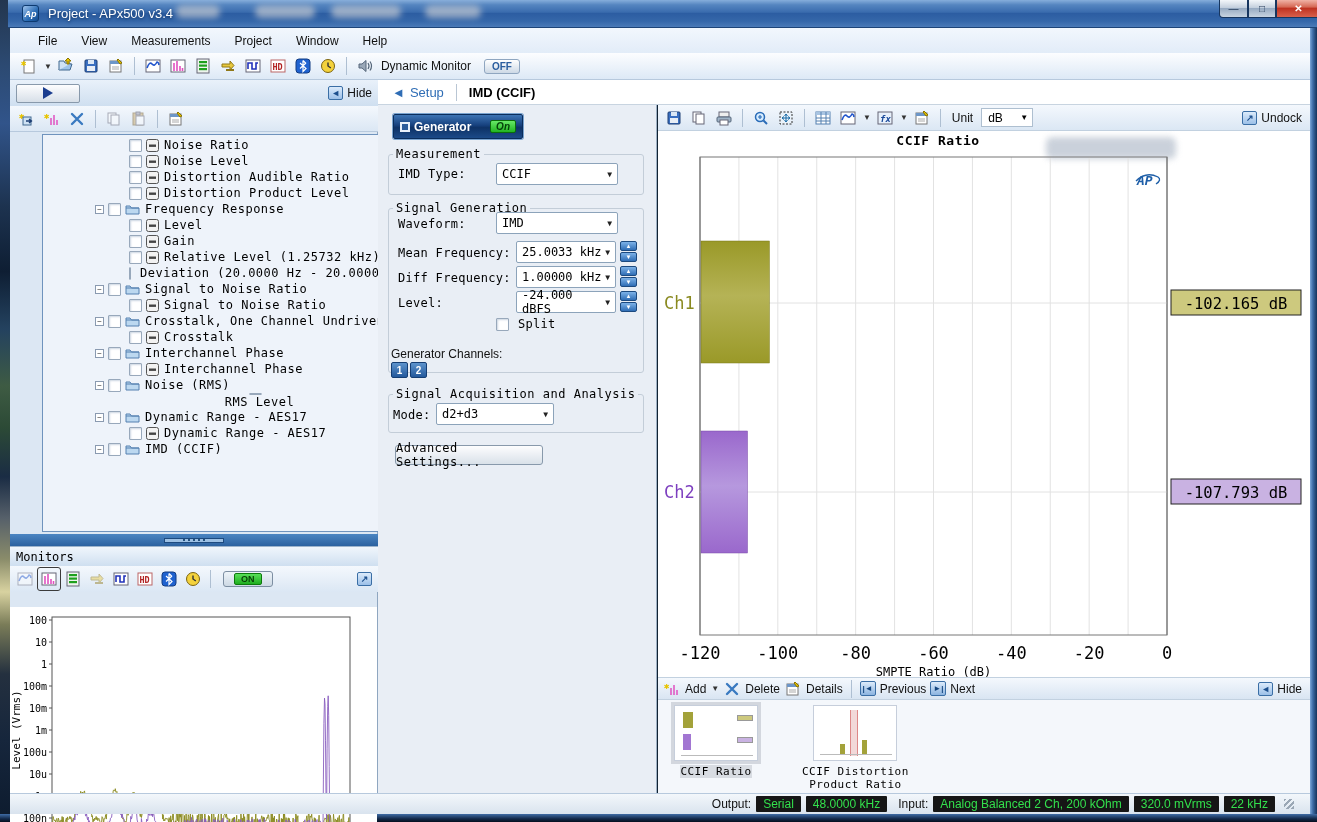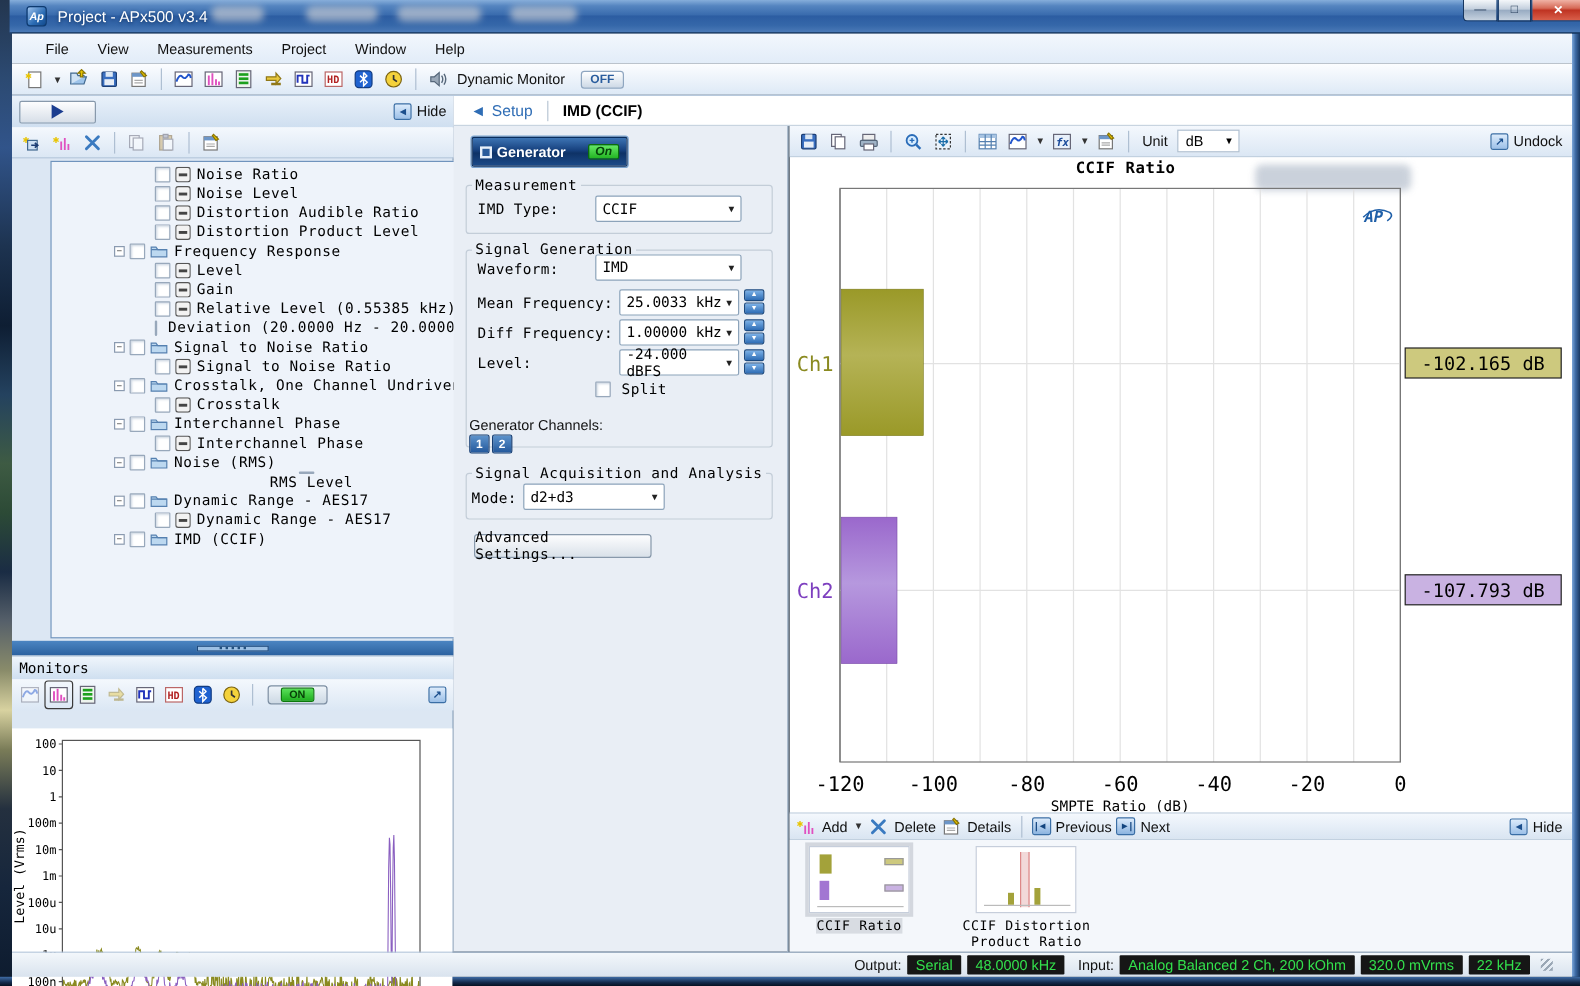--- a/index.html
+++ b/index.html
@@ -384,21 +384,21 @@
             <rect x="3" y="5.5" width="7" height="2.4" fill="#444"></rect>
           </svg>
           <span class="lbl mono">Gain</span>
         </div>
         <div class="tree-row" style="padding-left: 86px;">
           <span class="cbx"></span>
           <svg width="13" height="13">
             <rect x="0.5" y="0.5" width="12" height="12" rx="2" fill="#f2f2f2" stroke="#555"></rect>
             <rect x="3" y="5.5" width="7" height="2.4" fill="#444"></rect>
           </svg>
-          <span class="lbl mono">Relative Level (0.55385 kHz)</span>
+          <span class="lbl mono">Relative Level (1.25732 kHz)</span>
         </div>
         <div class="tree-row" style="padding-left: 86px;">
           <span class="cbx"></span>
           <svg width="13" height="13">
             <rect x="0.5" y="0.5" width="12" height="12" rx="2" fill="#f2f2f2" stroke="#555"></rect>
             <rect x="3" y="5.5" width="7" height="2.4" fill="#444"></rect>
           </svg>
           <span class="lbl mono">Deviation (20.0000 Hz - 20.0000 kHz)</span>
         </div>
         <div class="tree-row" style="padding-left: 52px;">

